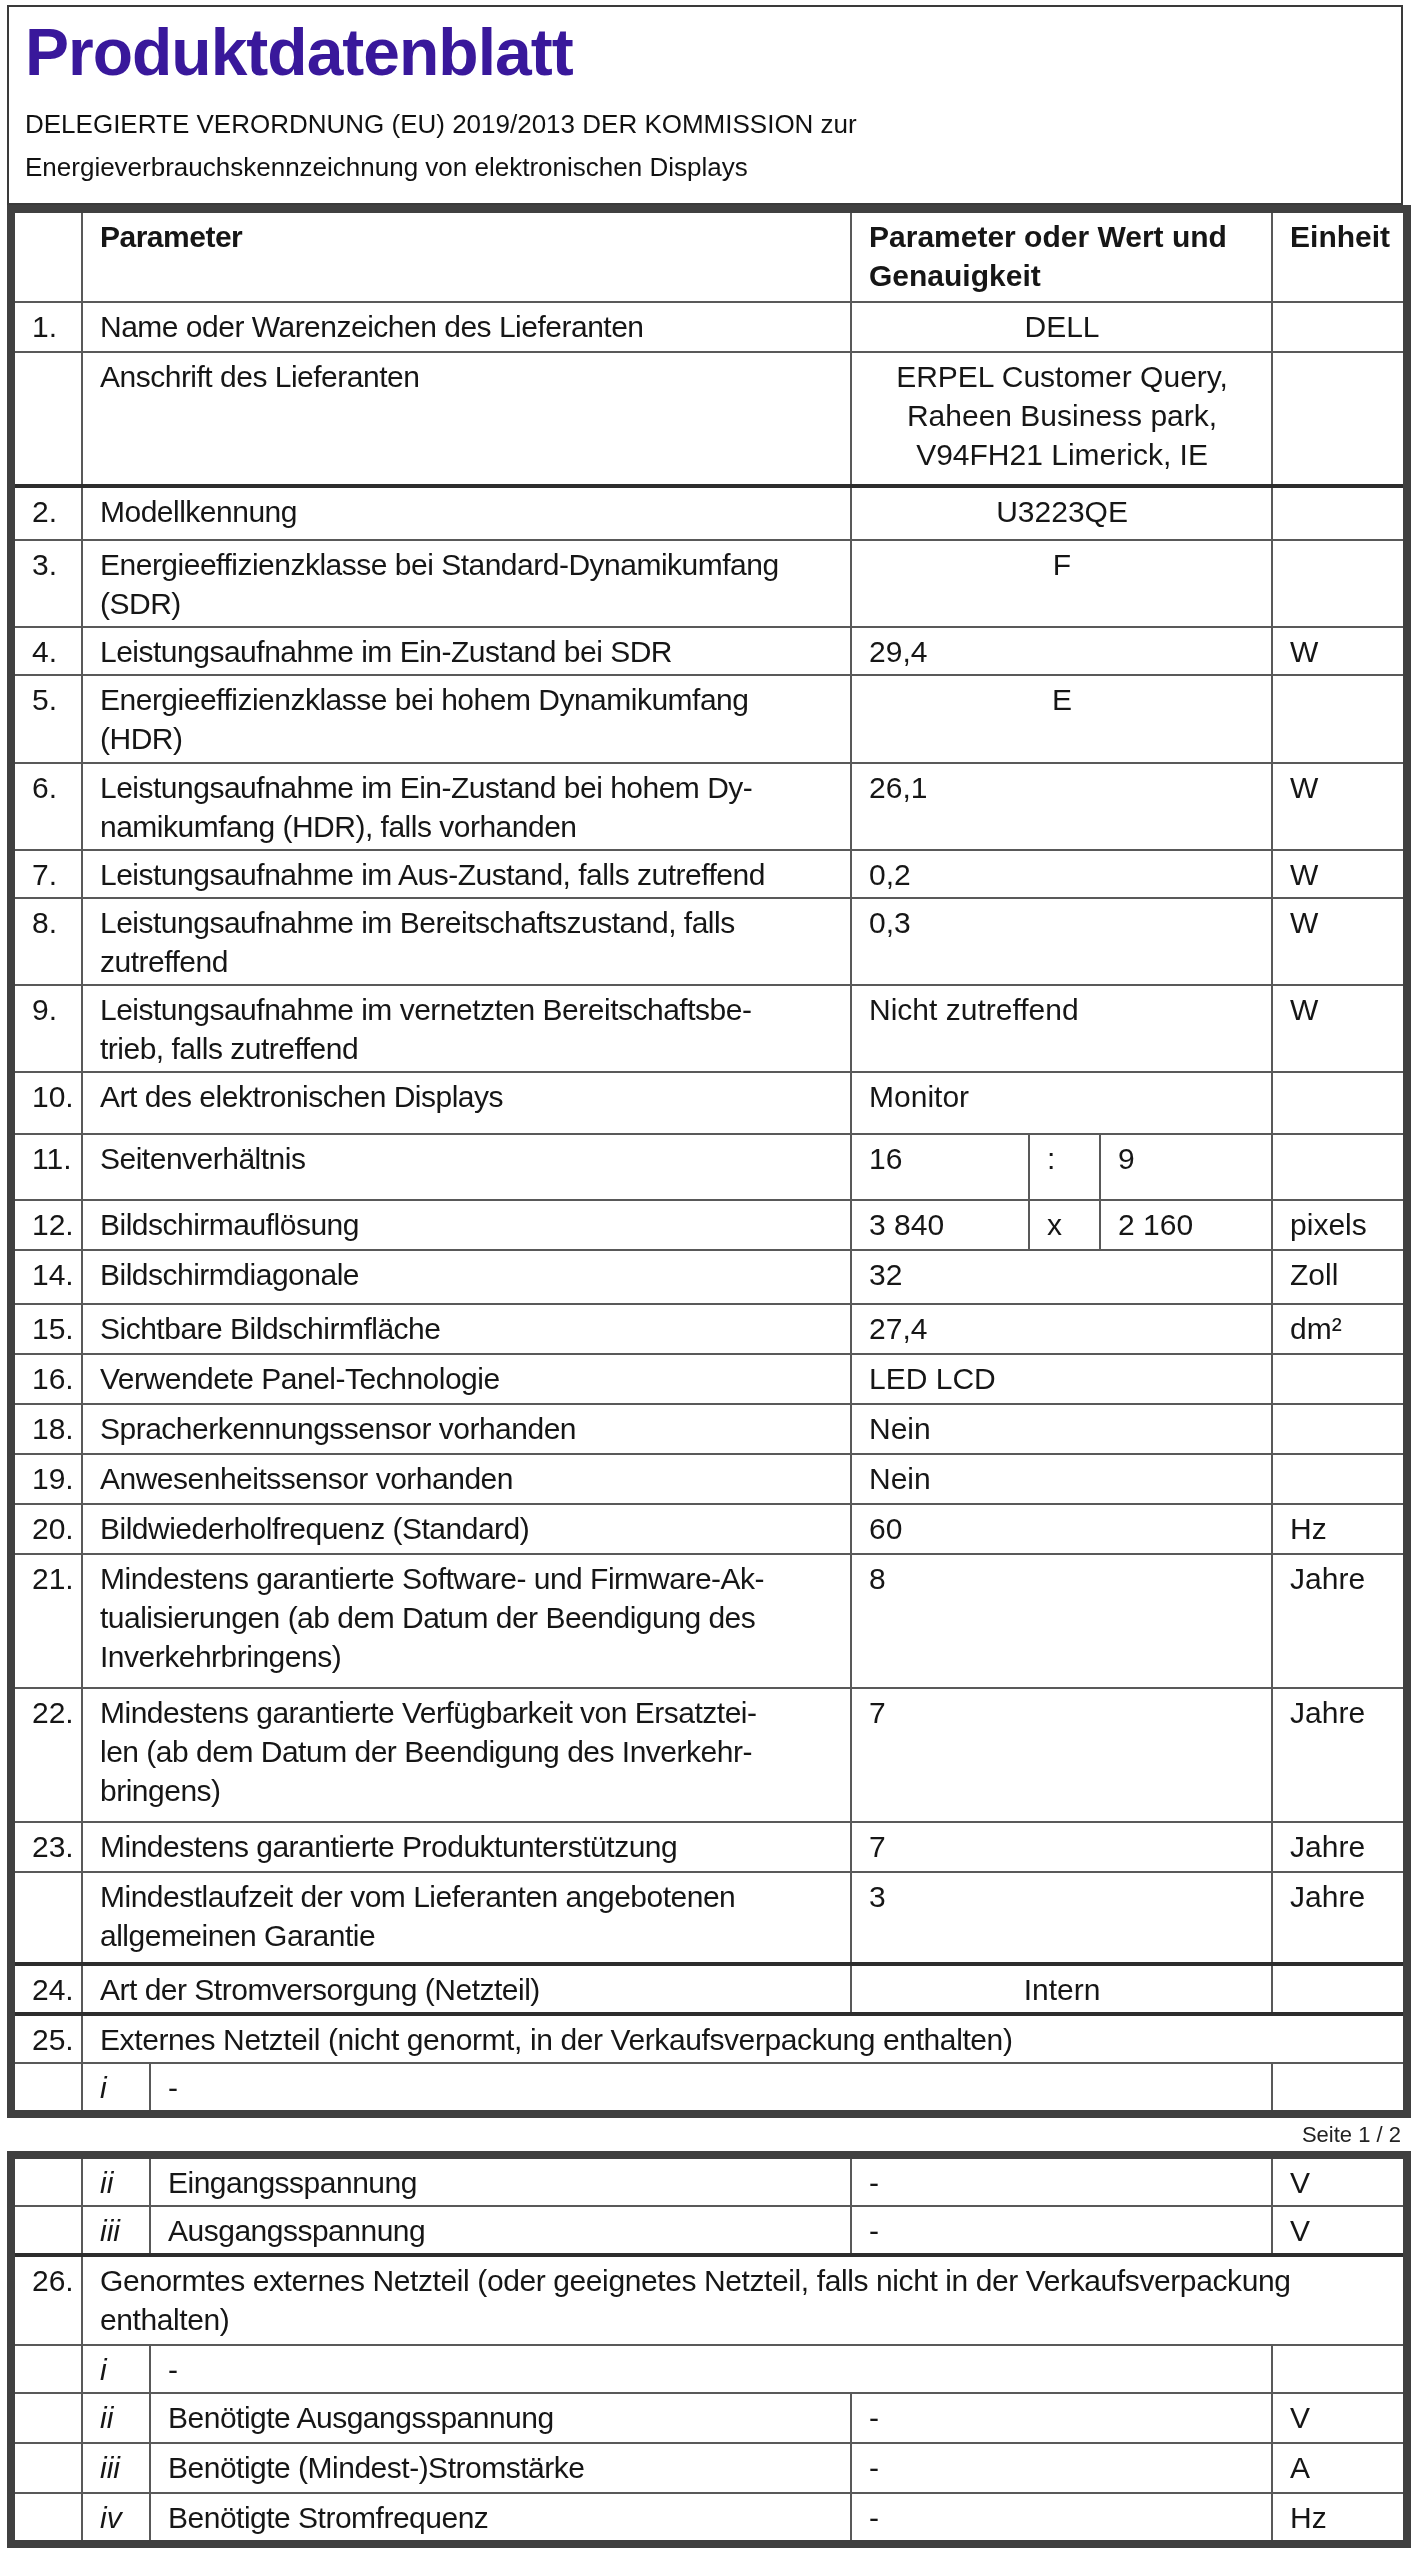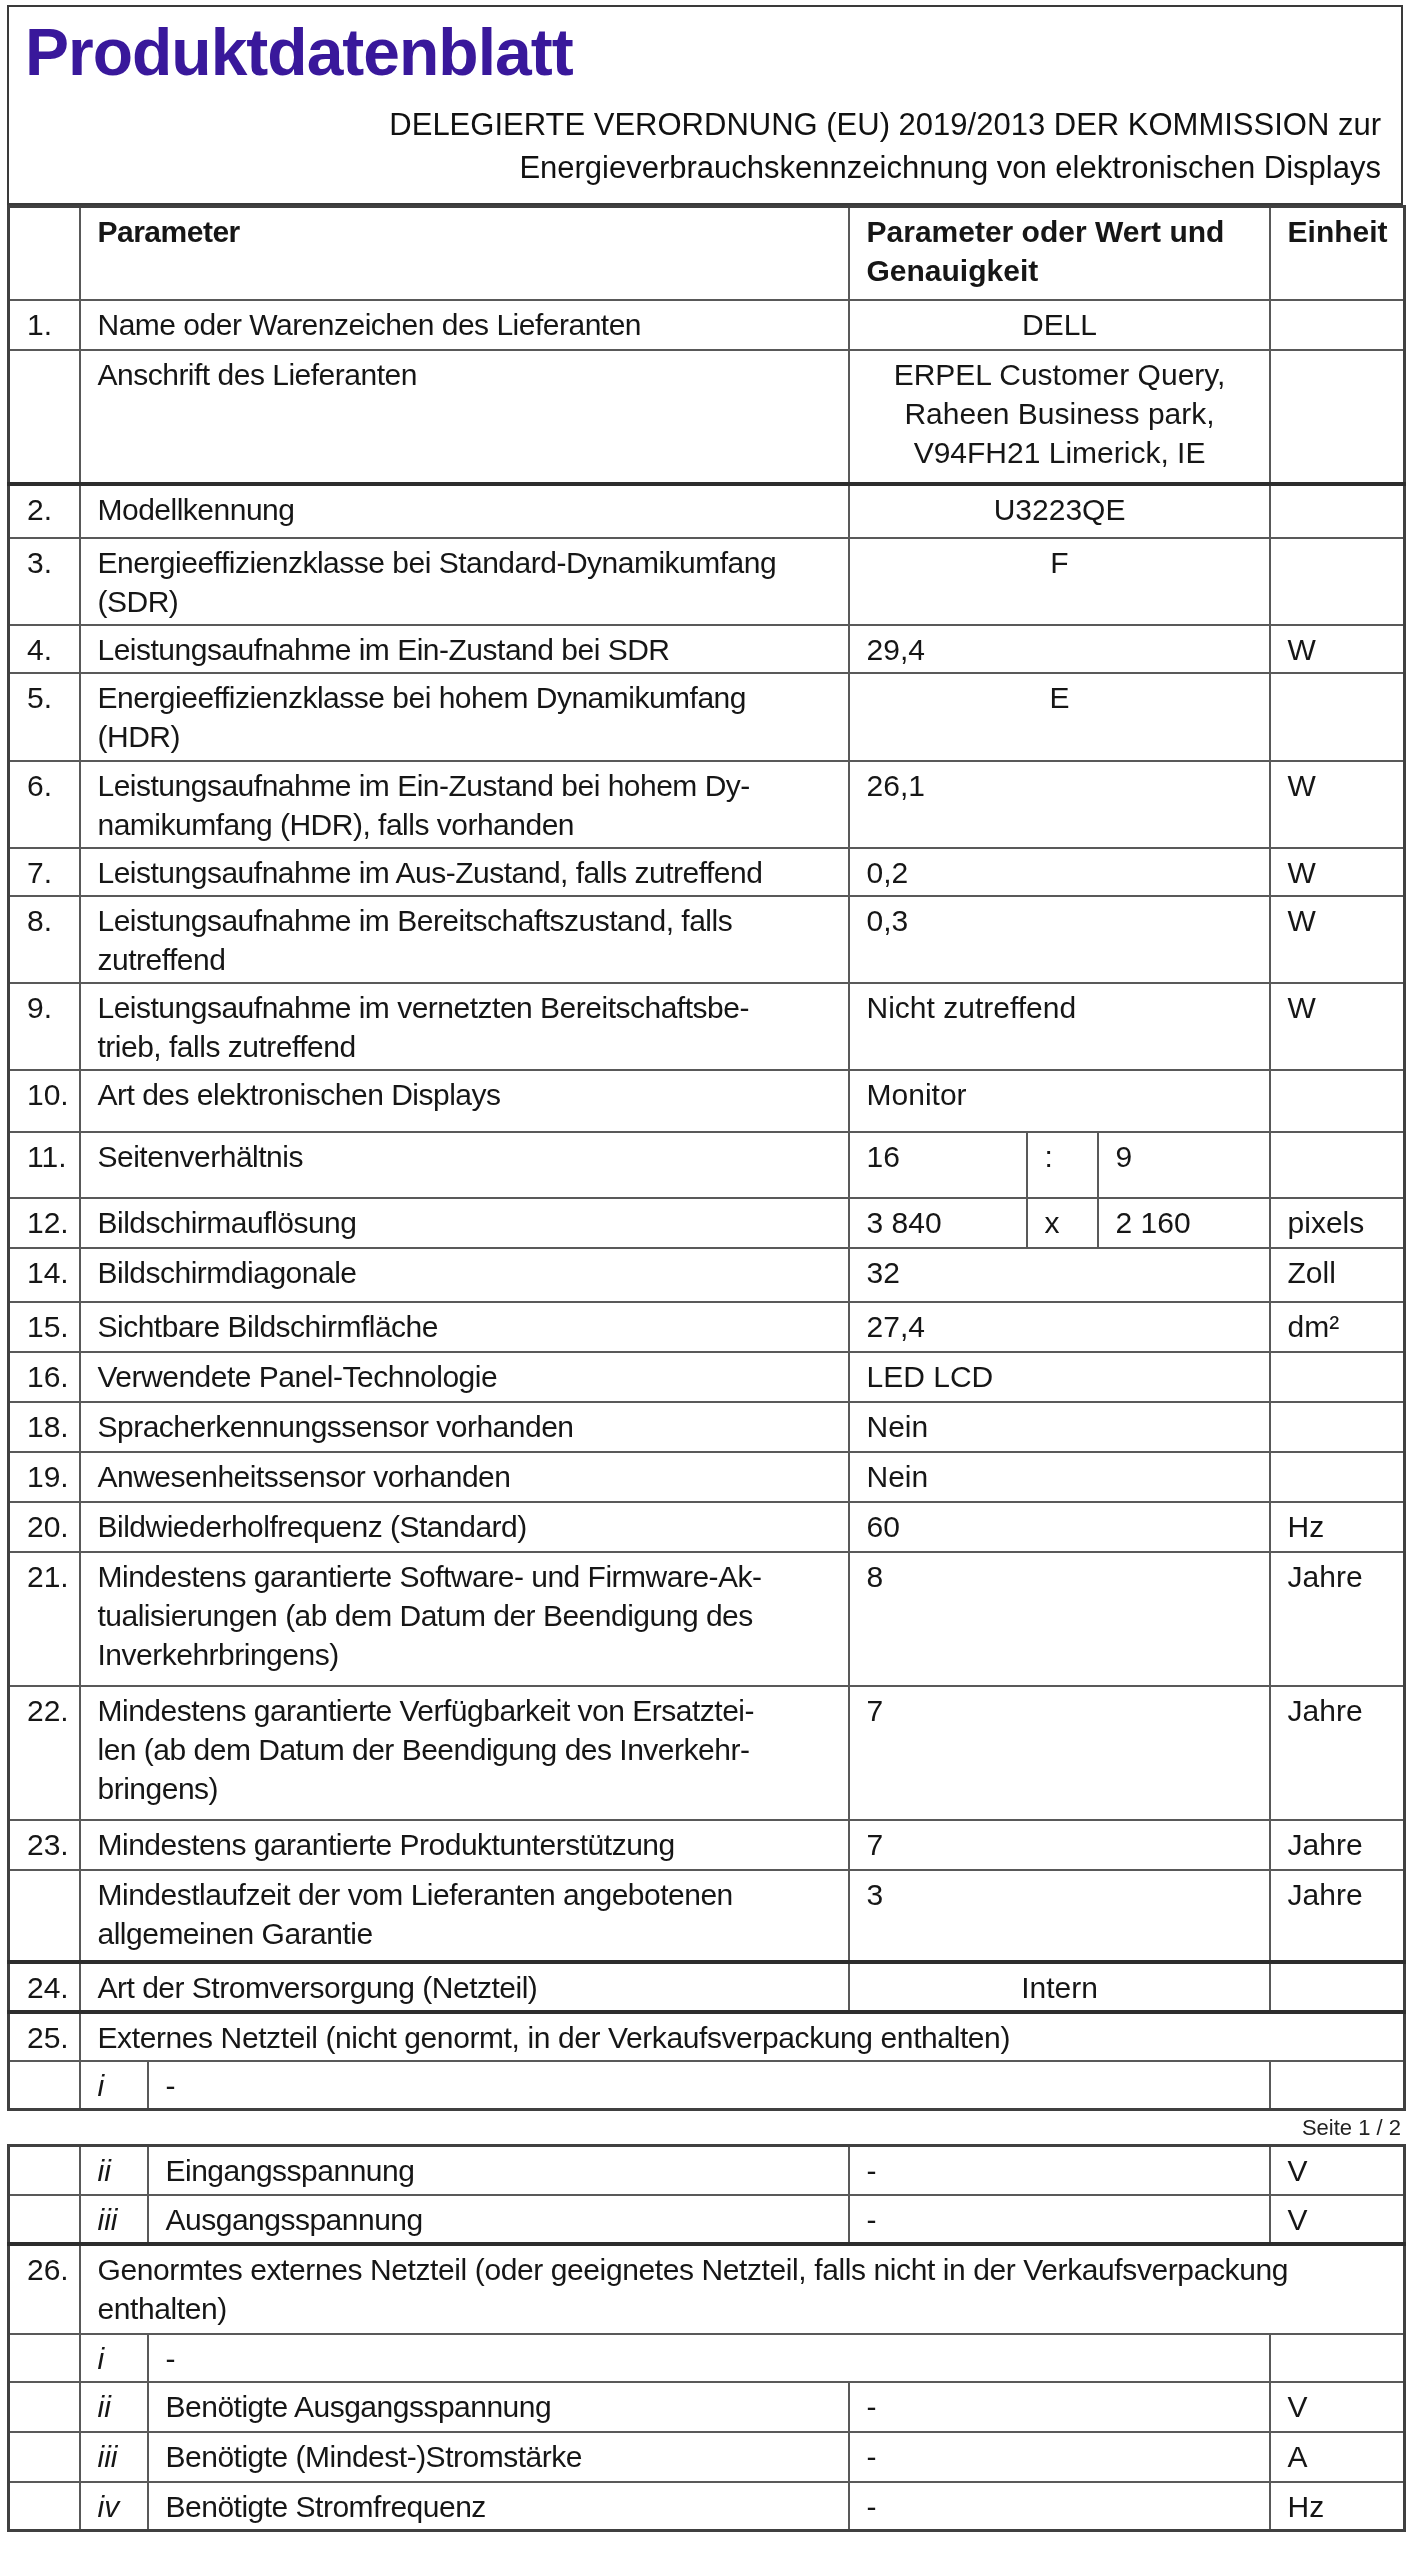--- a/index.html
+++ b/index.html
@@ -22,33 +22,32 @@
   }
   .page-title {
     margin: 0;
     font-size: 66px;
     line-height: 78px;
     font-weight: bold;
     letter-spacing: -1px;
   }
   .page-subtitle {
     margin: 12px 0 0 0;
-    font-size: 31px;
+    font-size: 26px;
     line-height: 43px;
     white-space: pre-line;
     color: #111;
-    text-align: right;
   }
 
   
   table.sheet-table {
     border-collapse: collapse;
     table-layout: fixed;
     width: 1396px;
-    border: 3px solid #404040;
+    border: 8px solid #404040;
   }
   table.sheet-table td, table.sheet-table th {
     border: 2px solid #595959;
     vertical-align: top;
     font-size: 30px;
     line-height: 39px;
     padding: 4px 16px 3px 17px;
     text-align: left;
     font-weight: normal;
     overflow: hidden;

